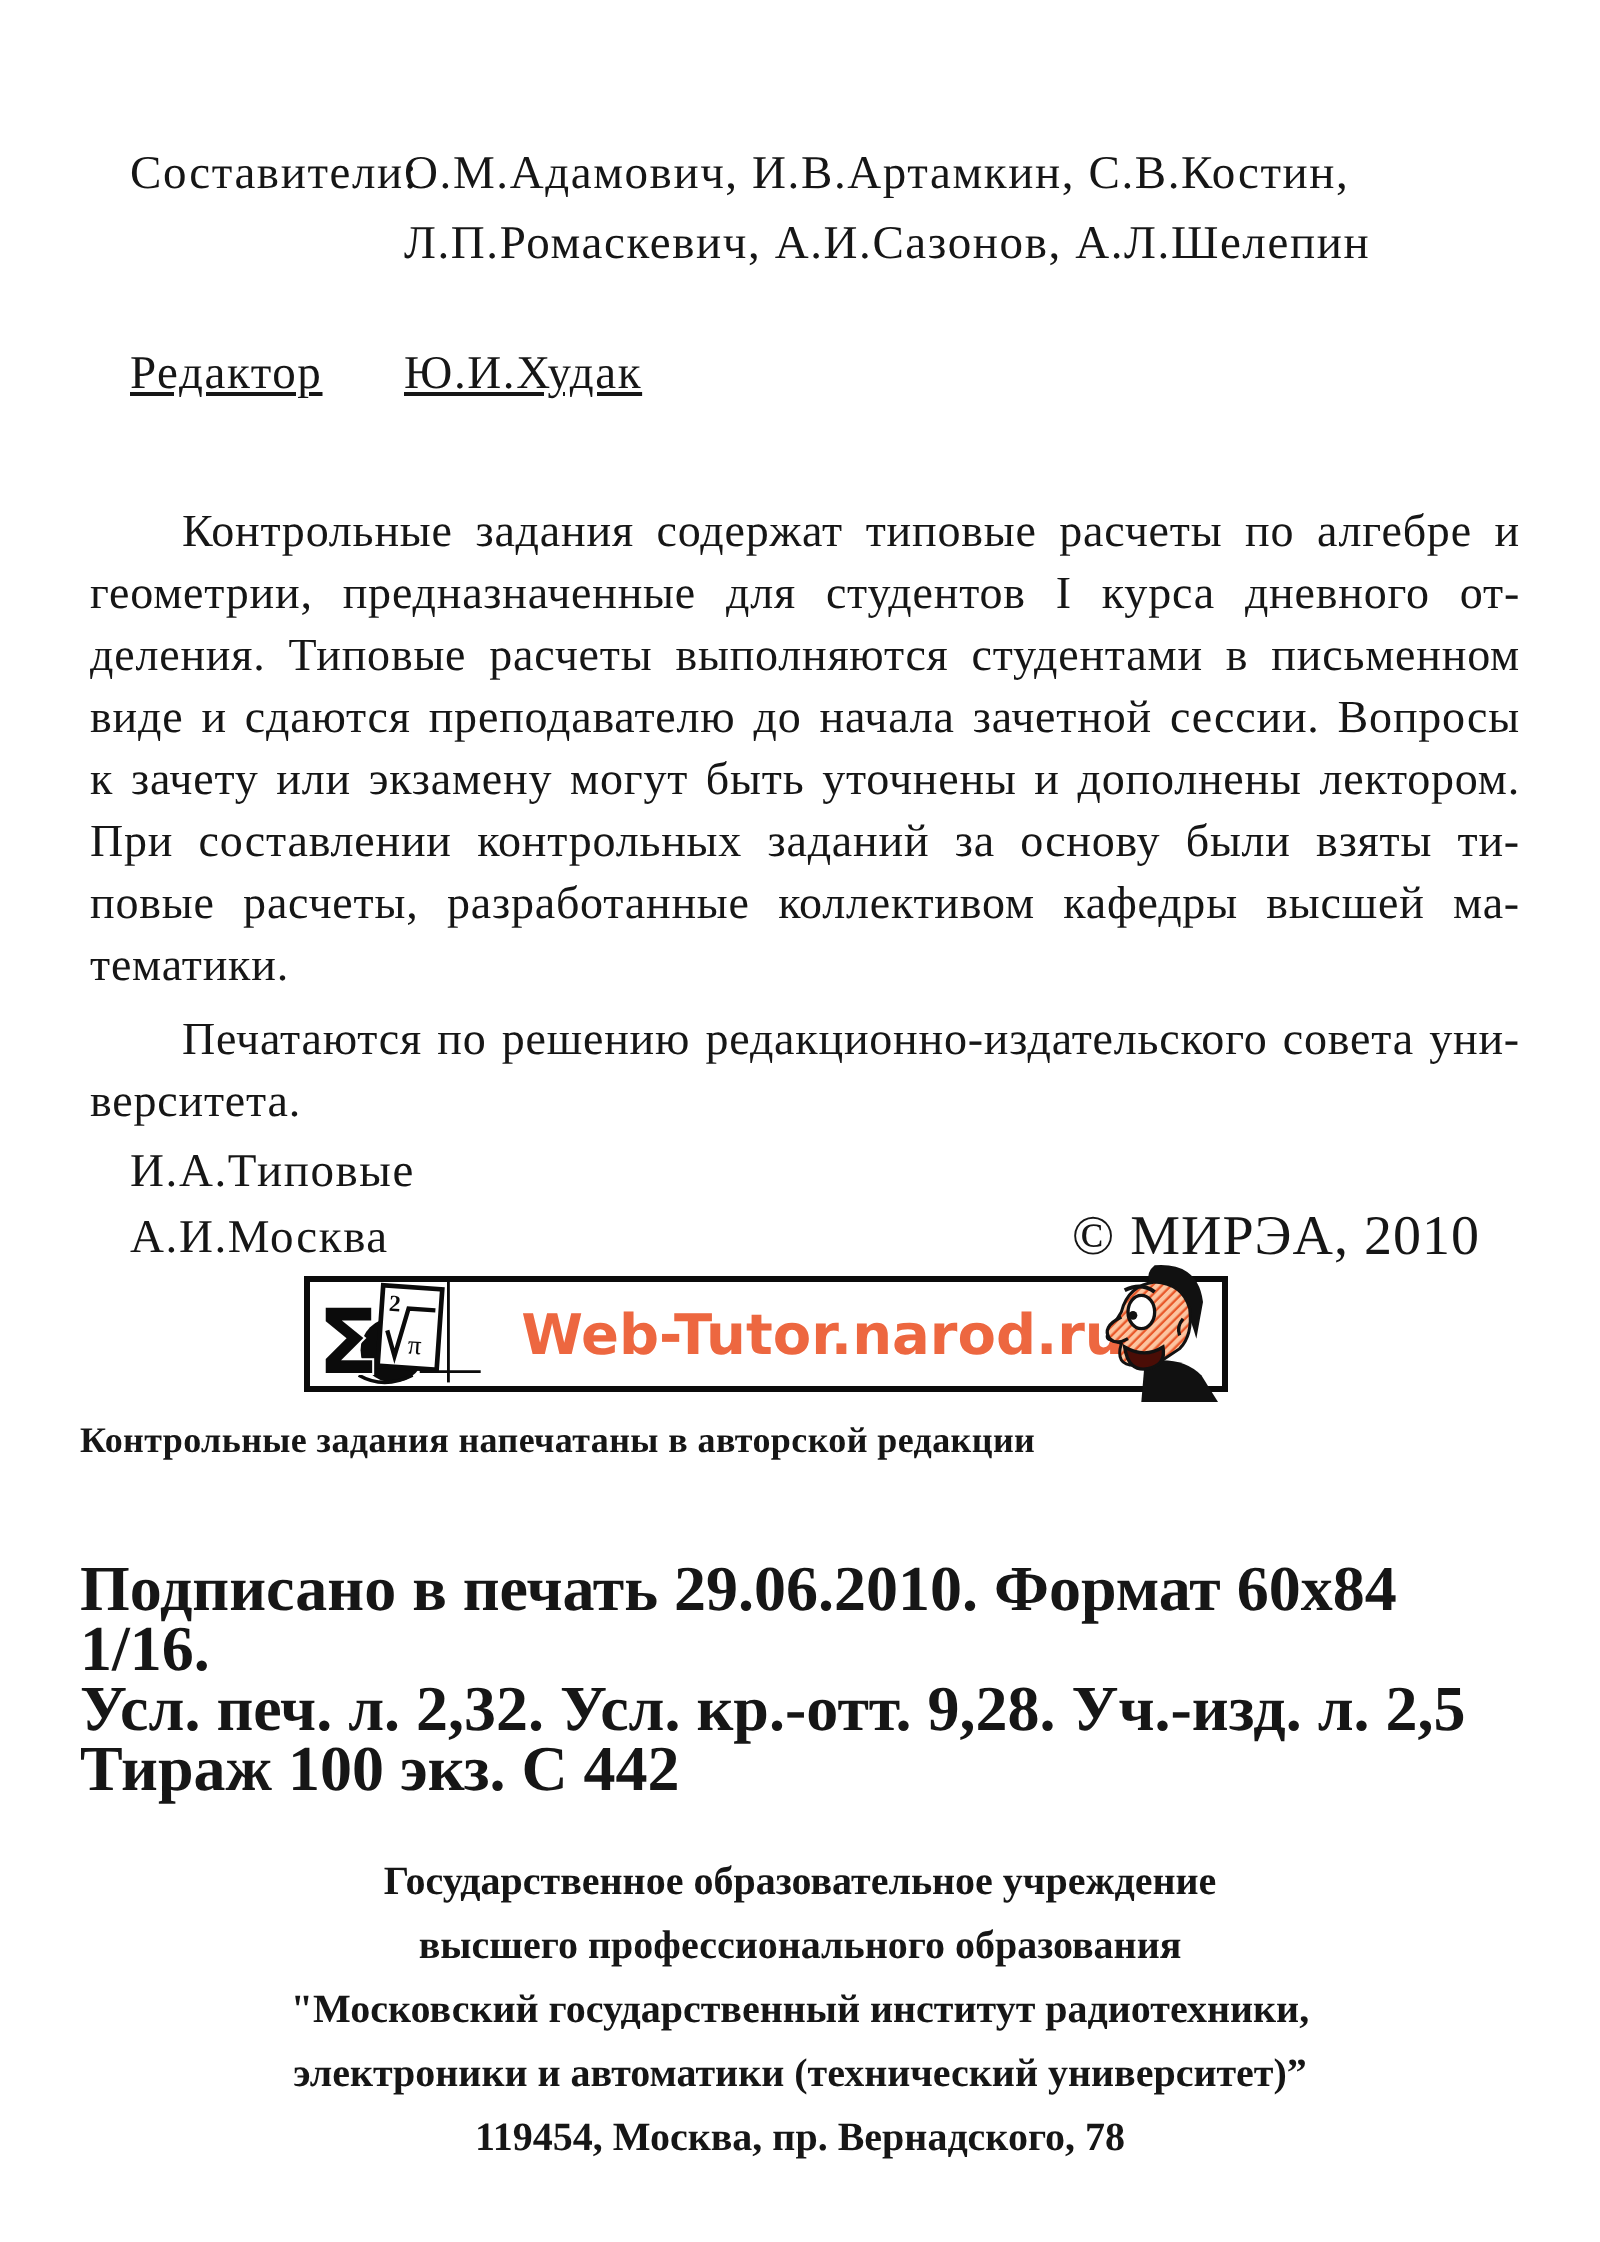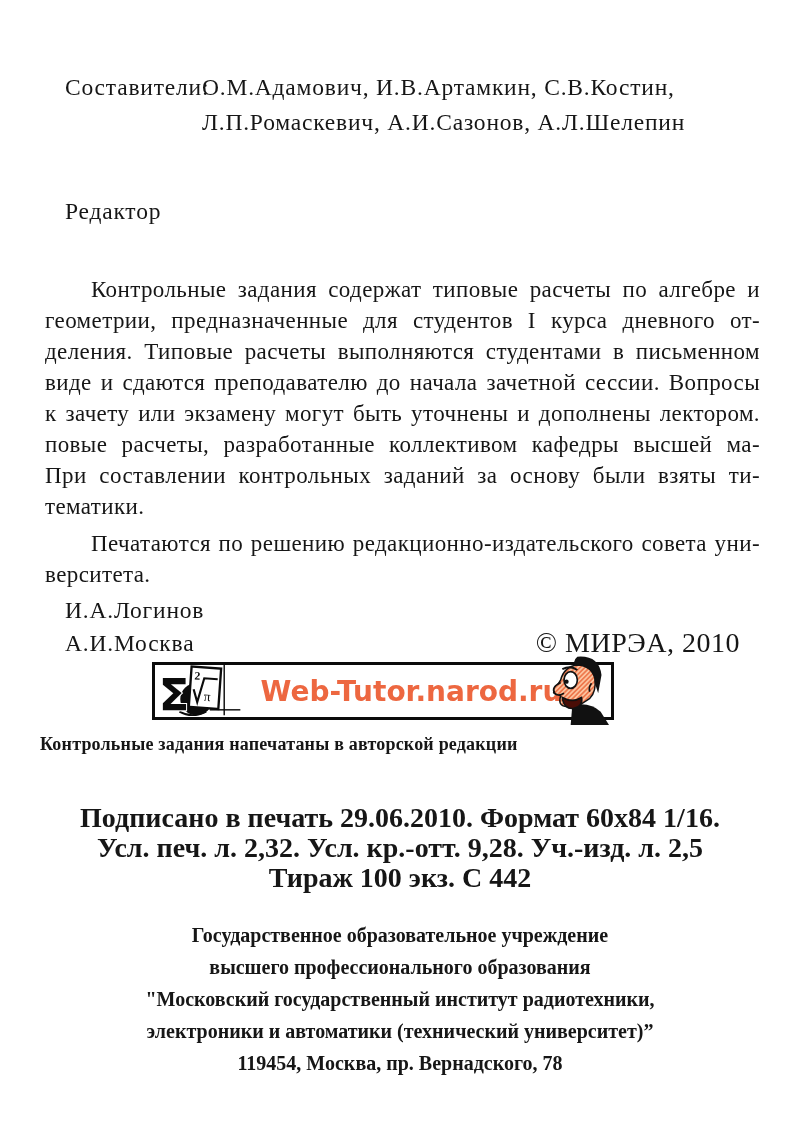--- a/index.html
+++ b/index.html
@@ -9,21 +9,21 @@
     overflow:hidden;position:relative;
   }
   .content{padding:0 40px;box-sizing:border-box;}
 
   
   .credits{margin-left:25px;font-size:23.5px;letter-spacing:.8px;line-height:35px;}
   .credits-row{display:flex;}
   .credits-label{width:137px;flex:none;}
   .credits-names{flex:1;}
   .block-compilers{margin-top:70px;}
-  .block-editor{margin-top:54px;}
+  .block-editor{margin-top:30px;text-decoration:underline;}
 
   
   .abstract{margin-top:45px;margin-left:5px;width:715px;font-size:23px;letter-spacing:.4px;}
   .pline{line-height:31px;height:31px;overflow:hidden;text-align:justify;text-align-last:justify;white-space:nowrap;}
   .pline.first{padding-left:46px;}
   .pline.last{text-align-last:left;text-align:left;}
 
   .decision{margin-top:6px;margin-left:5px;width:715px;font-size:23px;letter-spacing:.4px;}
 
   
@@ -44,65 +44,66 @@
     font-family:"DejaVu Sans","Liberation Sans",sans-serif;
     font-weight:800;font-size:28px;color:#ed6740;letter-spacing:0;
     white-space:nowrap;
   }
   .banner-face{position:absolute;right:1px;top:-10px;height:70px;width:62px;}
 
   
   .author-note{margin-top:14px;text-align:left;font-size:18px;font-weight:700;letter-spacing:.2px;}
 
   
-  .imprint{margin-top:48px;text-align:center;font-size:28px;font-weight:600;line-height:30px;}
+  .imprint{margin-top:48px;text-align:left;font-size:32px;font-weight:600;line-height:30px;}
   .publisher{margin-top:26px;text-align:center;font-size:20px;font-weight:600;line-height:32px;}
 </style>
 </head>
 <body>
 
 <div class="content">
 
   <div class="credits block-compilers">
     <div class="credits-row">
       <div class="credits-label">Составители:</div>
       <div class="credits-names">
         <div>О.М.Адамович, И.В.Артамкин, С.В.Костин,</div>
         <div>Л.П.Ромаскевич, А.И.Сазонов, А.Л.Шелепин</div>
       </div>
     </div>
   </div>
 
   <div class="credits block-editor">
     <div class="credits-row">
       <div class="credits-label">Редактор</div>
+      <div class="credits-names">Ю.И.Худак</div>
     </div>
   </div>
 
   <div class="abstract">
     <div class="pline first">Контрольные задания содержат типовые расчеты по алгебре и</div>
     <div class="pline">геометрии, предназначенные для студентов I курса дневного от-</div>
     <div class="pline">деления. Типовые расчеты выполняются студентами в письменном</div>
     <div class="pline">виде и сдаются преподавателю до начала зачетной сессии. Вопросы</div>
     <div class="pline">к зачету или экзамену могут быть уточнены и дополнены лектором.</div>
+    <div class="pline">При составлении контрольных заданий за основу были взяты ти-</div>
     <div class="pline">повые расчеты, разработанные коллективом кафедры высшей ма-</div>
-    <div class="pline">При составлении контрольных заданий за основу были взяты ти-</div>
     <div class="pline last">тематики.</div>
   </div>
 
   <div class="decision">
     <div class="pline first">Печатаются по решению редакционно-издательского совета уни-</div>
     <div class="pline last">верситета.</div>
   </div>
 
   <div class="reviewers-row">
     <div class="reviewers">
       <div class="credits-row">
         <div class="credits-names">
-          <div>И.А.Логинов</div>
+          <div>И.А.Типовые</div>
           <div>А.И.Москва</div>
         </div>
       </div>
     </div>
     <div class="copyright">© МИРЭА, 2010</div>
   </div>
 
   <div class="banner">
     <svg class="banner-logo" viewBox="0 0 90 58">
       <circle cx="41" cy="38" r="18" fill="#0b0b0b"></circle>

